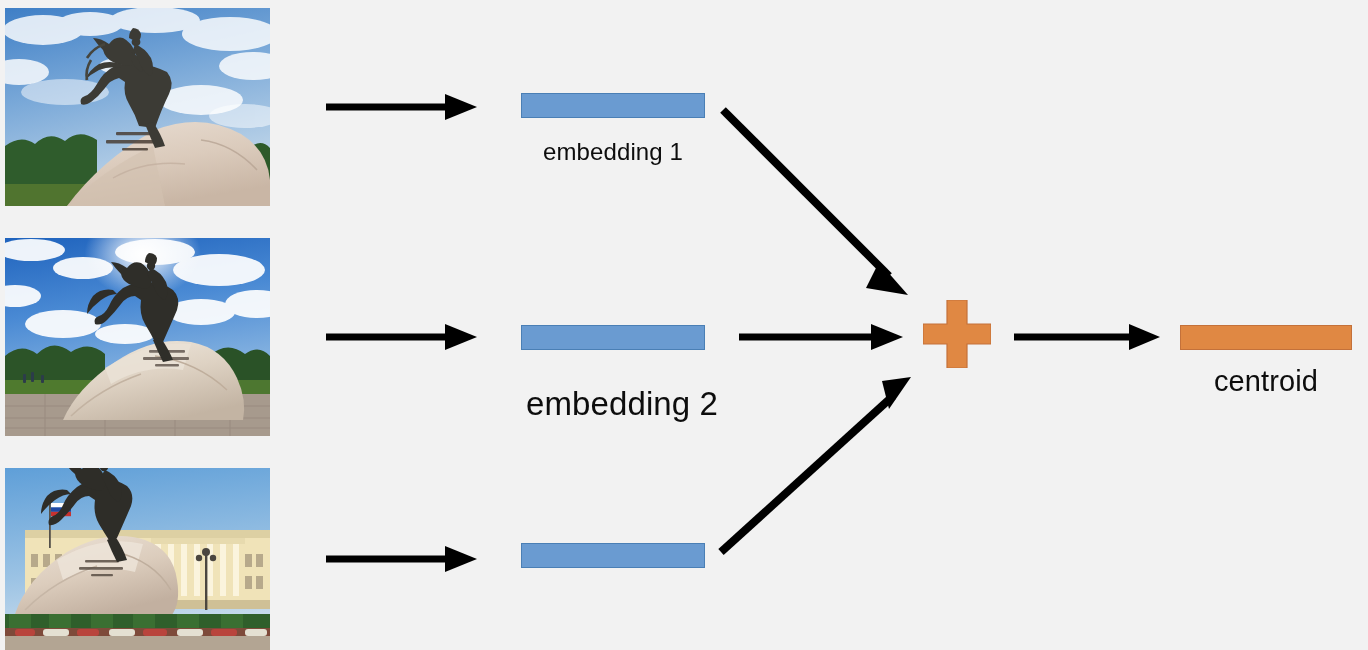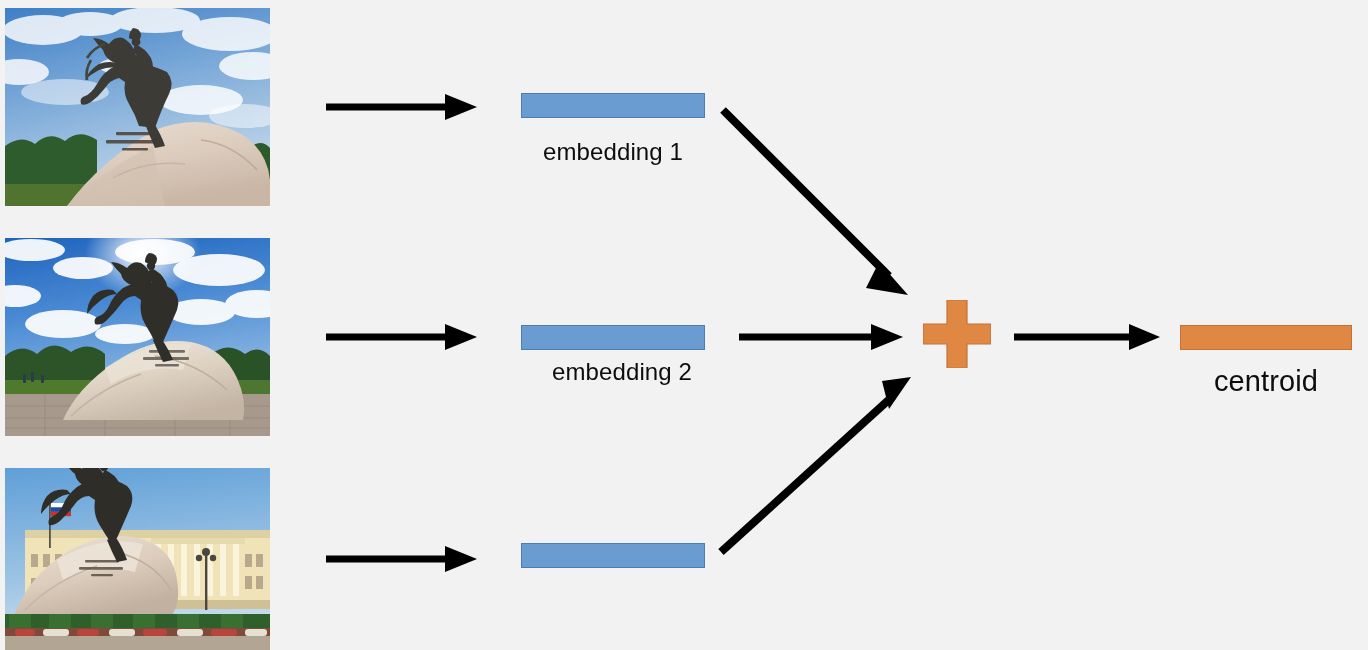--- a/index.html
+++ b/index.html
@@ -364,18 +364,18 @@
     </svg>
   </div>
 
   <div class="bar bar-blue" style="left:521px; top:93px; width:184px; height:25px;"></div>
   <div class="bar bar-blue" style="left:521px; top:325px; width:184px; height:25px;"></div>
   <div class="bar bar-blue" style="left:521px; top:543px; width:184px; height:25px;"></div>
   <div class="bar bar-orange" style="left:1180px; top:325px; width:172px; height:25px;"></div>
 
   <div class="label" style="left:613px; top:152px; font-size:24px; transform:translate(-50%,-50%);">embedding 1</div>
 
-  <div class="label" style="left:622px; top:372px; font-size:24px; transform:translate(-50%,-50%);">embedding 2</div>
+  <div class="label" style="left:622px; top:404px; font-size:33px; transform:translate(-50%,-50%);">embedding 2</div>
 
 
   <div class="label" style="left:1266px; top:381px; font-size:29px; transform:translate(-50%,-50%);text-align:center;">centroid</div>
 
 </div>
 
 </body></html>

